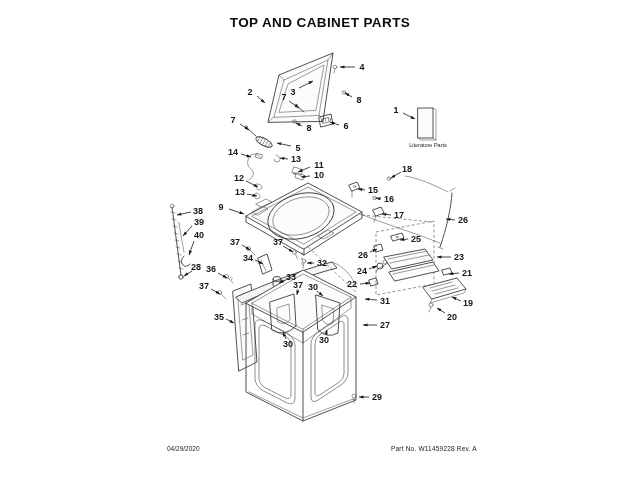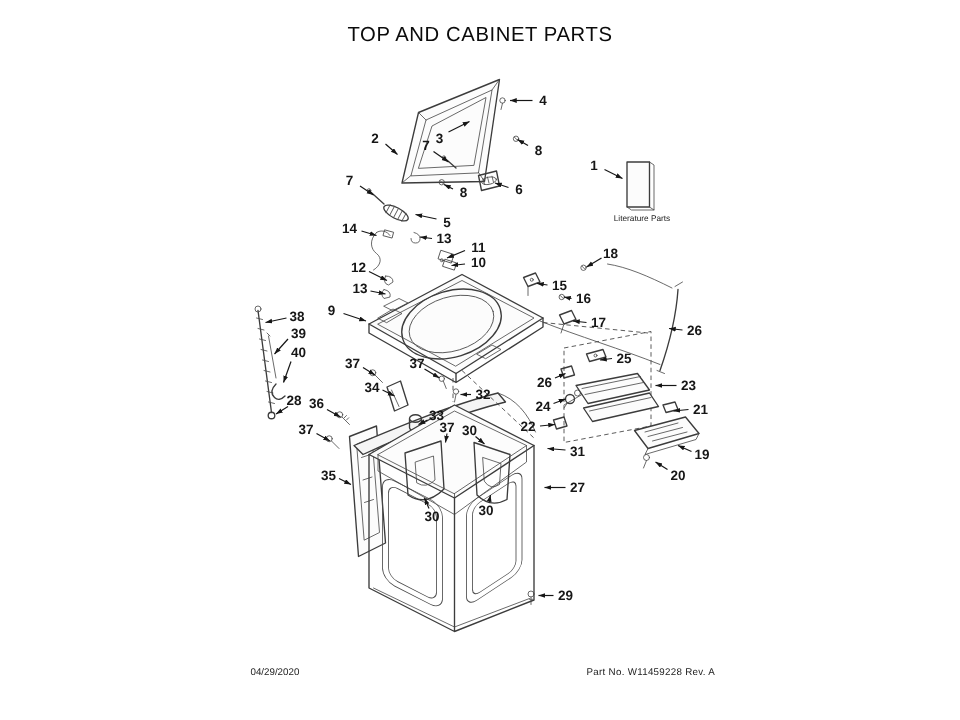--- a/index.html
+++ b/index.html
@@ -1,19 +1,19 @@
 <!DOCTYPE html>
 <html><head>
 <meta charset="utf-8">
 <style>
   html,body{margin:0;padding:0;background:#fff;}
   #page{position:relative;width:640px;height:480px;background:#ffffff;overflow:hidden;
         font-family:"Liberation Sans", sans-serif;color:#111;}
   .title{position:absolute;top:15px;left:0;width:640px;text-align:center;
-         font-size:13.5px;font-weight:normal;letter-spacing:.4px;color:#0b0b0b;}
+         font-size:13.5px;font-weight:bold;letter-spacing:.4px;color:#0b0b0b;}
   .footer-date{position:absolute;top:445px;left:167px;font-size:6.5px;color:#222;}
   .footer-part{position:absolute;top:445px;left:391px;font-size:6.5px;letter-spacing:.2px;color:#222;}
   svg{position:absolute;top:0;left:0;}
   .ln{fill:none;stroke:#3c3c3c;stroke-width:.9;stroke-linejoin:round;stroke-linecap:round;}
   .ln2{fill:none;stroke:#4a4a4a;stroke-width:.55;stroke-linejoin:round;stroke-linecap:round;}
   .dash{fill:none;stroke:#4a4a4a;stroke-width:.6;stroke-dasharray:3 2.2;}
   .fillw{fill:#fcfcfc;}
   .fillg{fill:#f5f5f5;}
   .callout{font-size:9px;font-weight:bold;fill:#161616;text-anchor:middle;}
   .leader{stroke:#161616;stroke-width:.8;fill:none;}

